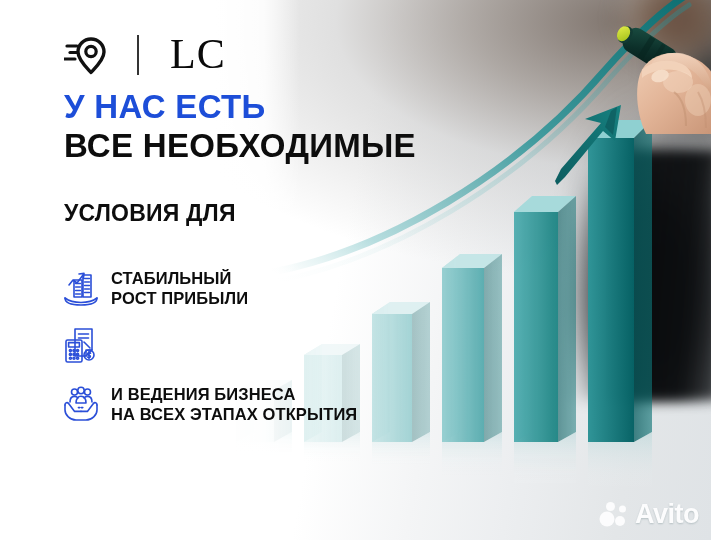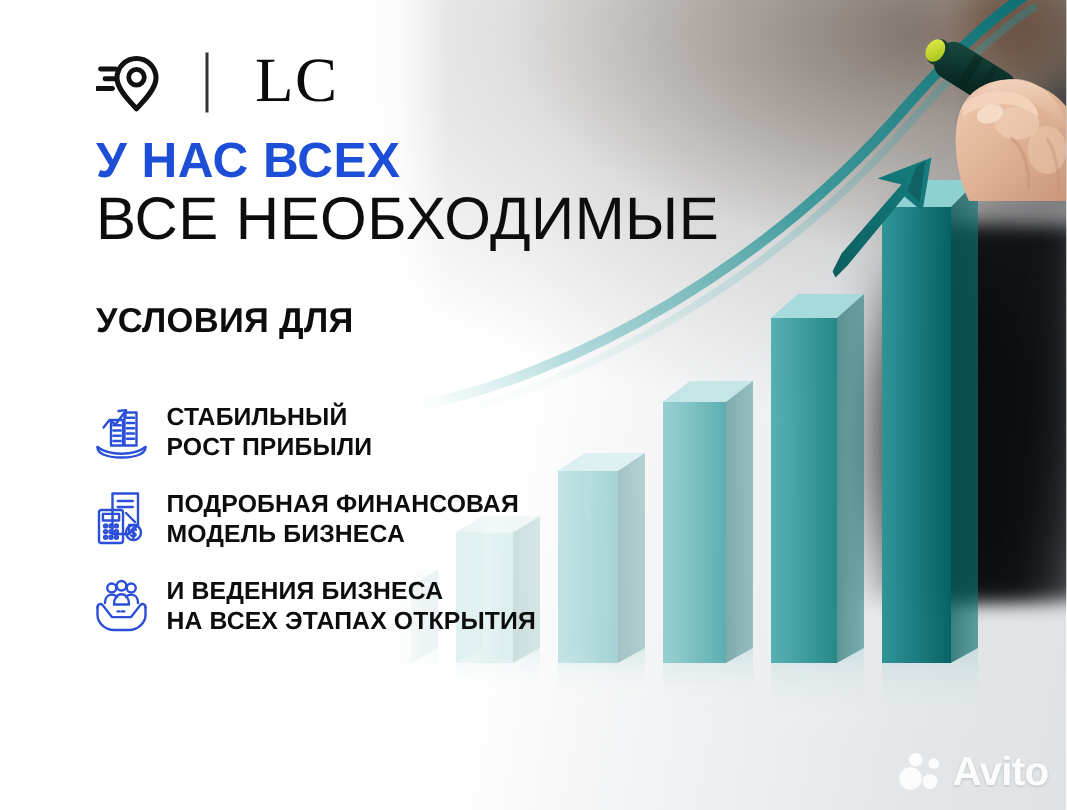--- a/index.html
+++ b/index.html
@@ -82,21 +82,21 @@
 
   
   .headline{ position:absolute; left:64px; top:88px; }
   .h-blue{
     color:#1d4ed8;
     font-size:33px; font-weight:bold; letter-spacing:0.3px;
     line-height:38px; white-space:nowrap;
   }
   .h-black{
     color:#0d0d0d;
-    font-size:40px; font-weight:normal; letter-spacing:0.3px;
+    font-size:33px; font-weight:bold; letter-spacing:0.3px;
     line-height:40px; white-space:nowrap;
   }
 
   
   .subhead{ position:absolute; left:64px; top:200px; }
   .subhead div{
     color:#0d0d0d; font-size:23px; font-weight:bold;
     letter-spacing:0.2px; line-height:27px; white-space:nowrap;
   }
 
@@ -314,21 +314,21 @@
         <line x1="3" y1="13" x2="13" y2="13" stroke="#111" stroke-width="3.2" stroke-linecap="round"></line>
         <line x1="6" y1="19.5" x2="13" y2="19.5" stroke="#111" stroke-width="3.2" stroke-linecap="round"></line>
         <line x1="0.5" y1="26" x2="11" y2="26" stroke="#111" stroke-width="3.2" stroke-linecap="round"></line>
       </svg>
     </span>
     <span class="logo-div"></span>
     <span class="logo-text">LC</span>
   </div>
 
   <div class="headline">
-    <div class="h-blue">У НАС ВСЕХ</div>
+    <div class="h-blue">У НАС ЕСТЬ</div>
     <div class="h-black">ВСЕ НЕОБХОДИМЫЕ</div>
   </div>
 
   <div class="subhead">
     <div>УСЛОВИЯ ДЛЯ</div>
   </div>
 
   <div class="bullets">
 
     <div class="bullet">
@@ -378,24 +378,20 @@
             <circle cx="8.4" cy="32.2" r="1"></circle>
             <circle cx="12" cy="32.2" r="1"></circle>
             <circle cx="15.6" cy="32.2" r="1"></circle>
             <circle cx="27" cy="29" r="5"></circle>
             <path d="M28.6,27.2 C28.1,26.6 25.6,26.4 25.6,28 C25.6,29.6 28.4,29 28.4,30.4 C28.4,31.8 25.9,31.6 25.4,31"></path>
             <line x1="27" y1="25.6" x2="27" y2="32.6"></line>
             <path d="M22,16 L28,22"></path>
           </g>
         </svg>
       </span>
-      <span class="bullet-text">
-        <span>ПОДРОБНАЯ ФИНАНСОВАЯ</span>
-        <span>МОДЕЛЬ БИЗНЕСА</span>
-      </span>
     </div>
 
     <div class="bullet">
       <span class="bullet-icon">
         <svg width="38" height="40" viewBox="0 0 38 40">
           <g fill="none" stroke="#2b4fd8" stroke-width="1.6" stroke-linejoin="round" stroke-linecap="round">
             <circle cx="12.5" cy="8" r="3"></circle>
             <circle cx="25.5" cy="8" r="3"></circle>
             <circle cx="19" cy="6.5" r="3.2"></circle>
             <path d="M8,18 C8,14.4 10,12.4 12.5,12.4 C14,12.4 15.2,13 16,14"></path>

